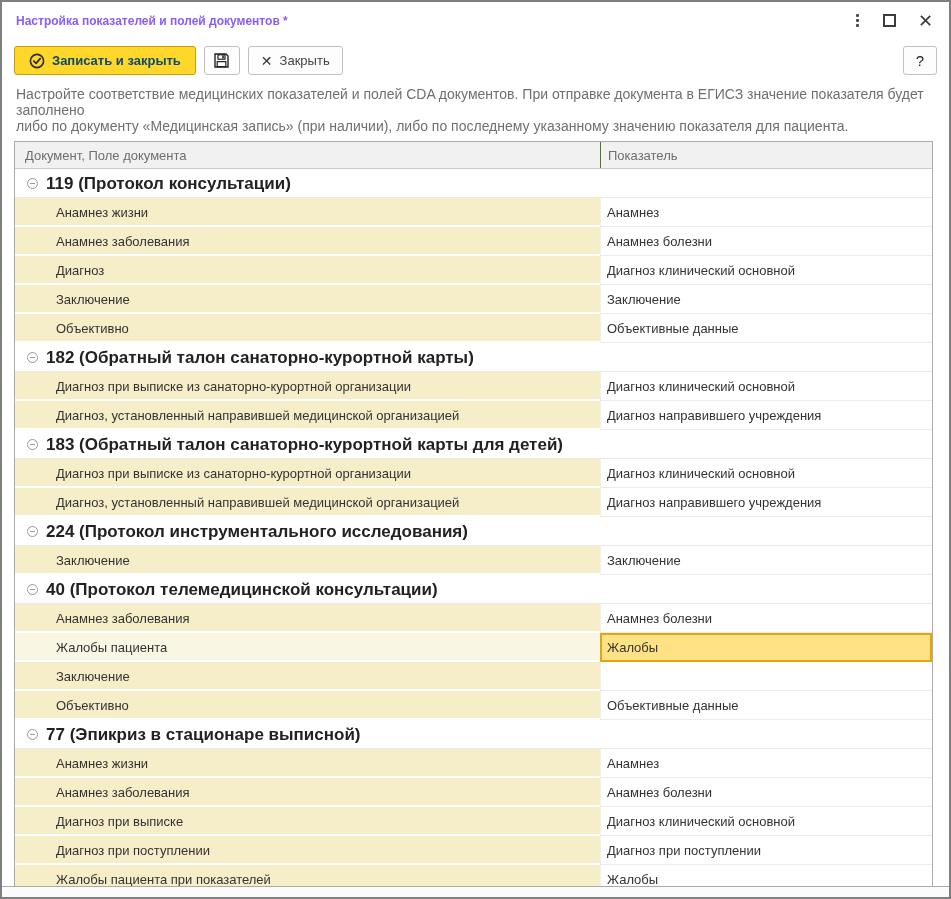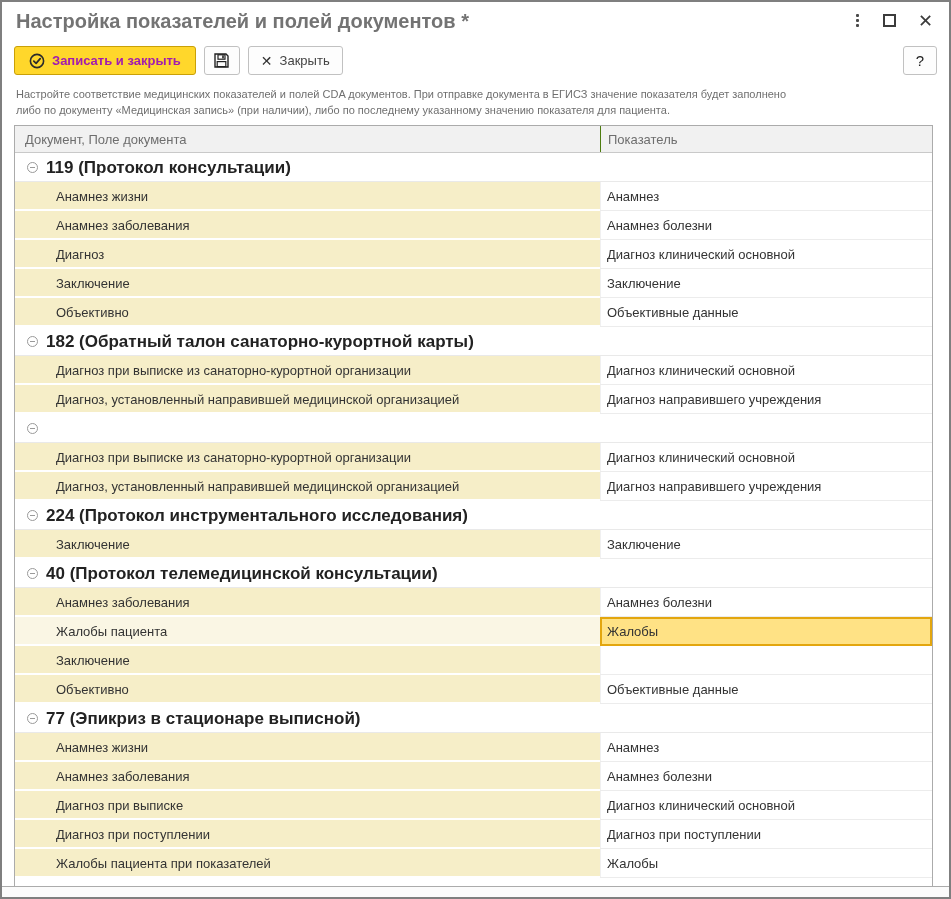--- a/index.html
+++ b/index.html
@@ -6,42 +6,42 @@
   html,body { width:951px; height:899px; }
   body { font-family:"Liberation Sans", sans-serif; background:#e8e8e8; }
 
   .window {
     position:relative; width:951px; height:899px;
     background:#fff; border:2px solid #7f7f7f; overflow:hidden;
   }
 
   
   .titlebar { position:relative; padding:9px 12px 0 14px; height:37px; }
-  .window-title { font-size:20px; line-height:20px; font-weight:bold; color:#737373; }
+  .window-title { font-size:12px; line-height:20px; font-weight:bold; color:#8b5cf6; }
   .win-controls { position:absolute; top:10px; right:16px; display:flex; align-items:center; gap:22px; }
   .menu-dots { display:flex; flex-direction:column; gap:2px; cursor:pointer; padding:2px; }
   .menu-dots i { width:3px; height:3px; background:#4a4a4a; border-radius:1px; display:block; }
   .maximize-box { width:13px; height:13px; border:2px solid #3c3c3c; display:block; cursor:pointer; }
   .close-x { font-size:18px; line-height:14px; color:#3c3c3c; cursor:pointer; font-weight:400; }
 
   
   .toolbar { position:relative; margin:7px 12px 0 12px; height:29px; display:flex; gap:8px; }
   .btn { display:inline-flex; align-items:center; gap:7px; height:29px; padding:0 12px;
          border:1px solid #c1c1c1; border-radius:3px; background:#fdfdfd;
          font-size:13px; color:#444; cursor:pointer; }
   .btn-primary { background:var(--accent); border:1px solid var(--accent_border);
-                 font-weight:bold; color:#a21caf; padding:0 14px; }
+                 font-weight:bold; color:#0c4a6e; padding:0 14px; }
   .btn-icon-only { width:36px; justify-content:center; padding:0; }
   .btn-help { position:absolute; right:0; top:0; width:34px; justify-content:center; padding:0;
               font-size:15px; color:#222; font-weight:400; }
   .check-circle-svg, .floppy-svg { display:block; }
   .x-glyph { font-size:14px; color:#333; line-height:1; }
 
   
-  .desc { margin:11px 14px 0 14px; font-size:11px; line-height:16px; color:#6f6f6f; }
+  .desc { margin:11px 14px 0 14px; font-size:14px; line-height:16px; color:#6f6f6f; }
 
   
   .tbl { margin:7px 4px 0 12px; width:919px; border:1px solid #ababab; background:#fff; padding-bottom:15px; }
   .tbl-head { display:flex; height:27px; background:var(--header_bg); border-bottom:1px solid #c9c9c9; }
   .th { display:flex; align-items:center; font-size:13px; color:#6e6e6e; }
   .th.col1 { width:585px; padding-left:10px; }
   .th.col2 { flex:1; padding-left:7px; border-left:1px solid #4d7c0f; }
 
   .row { display:flex; height:29px; }
   .group-row { align-items:center; gap:8px; padding-left:12px; background:#fff;
@@ -151,20 +151,21 @@
         <div class="row data-row">
           <div class="cell col1">Диагноз при выписке из санаторно-курортной организации</div>
           <div class="cell col2">Диагноз клинический основной</div>
         </div>
         <div class="row data-row">
           <div class="cell col1">Диагноз, установленный направившей медицинской организацией</div>
           <div class="cell col2">Диагноз направившего учреждения</div>
         </div>
         <div class="row group-row">
           <span class="collapse-icon"></span>
+          <span class="group-label">183 (Обратный талон санаторно-курортной карты для детей)</span>
         </div>
         <div class="row data-row">
           <div class="cell col1">Диагноз при выписке из санаторно-курортной организации</div>
           <div class="cell col2">Диагноз клинический основной</div>
         </div>
         <div class="row data-row">
           <div class="cell col1">Диагноз, установленный направившей медицинской организацией</div>
           <div class="cell col2">Диагноз направившего учреждения</div>
         </div>
         <div class="row group-row">

